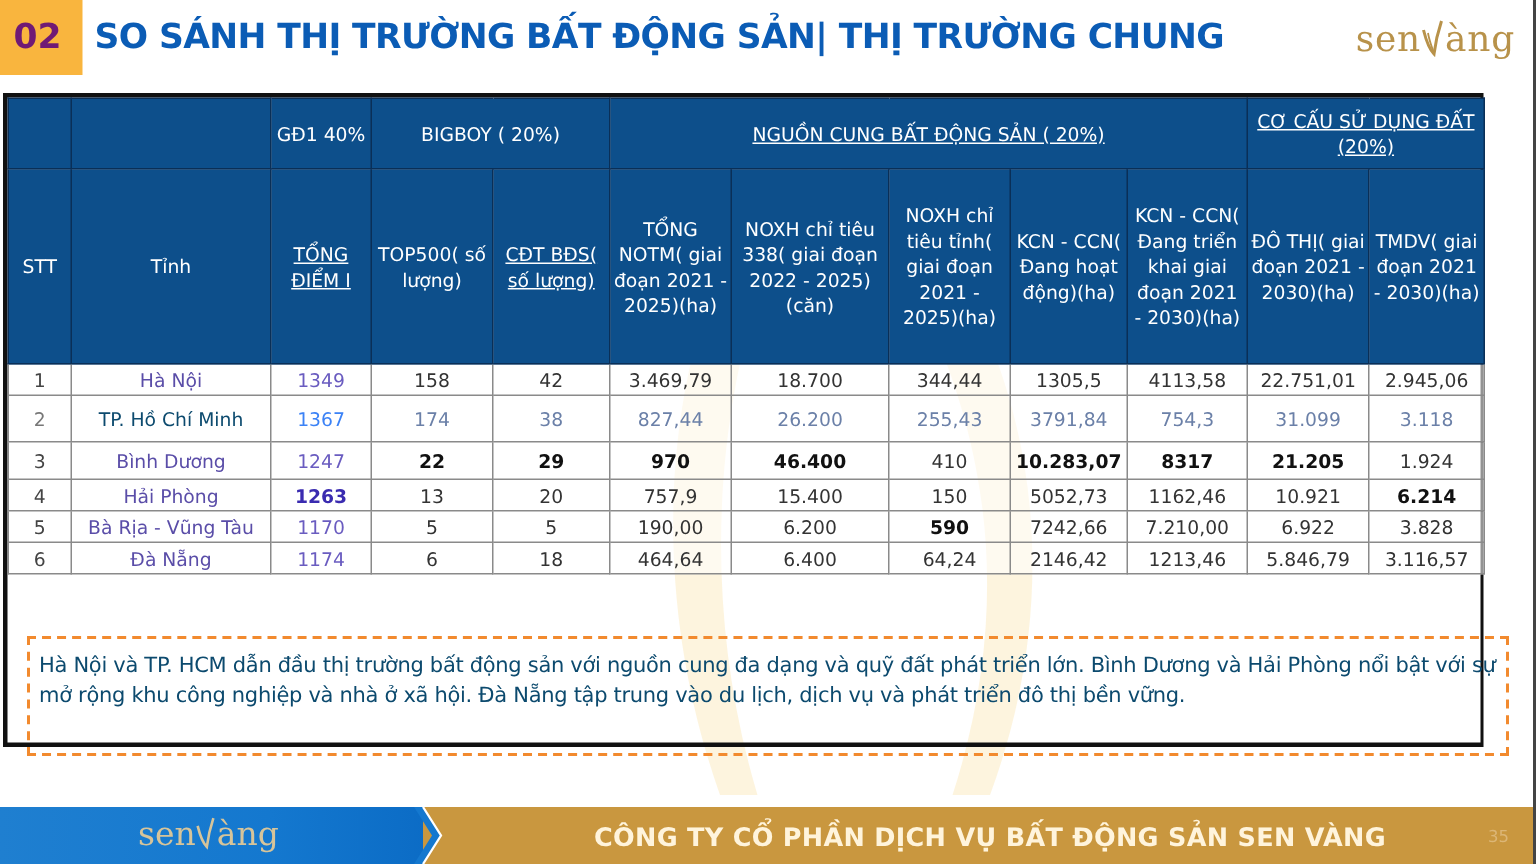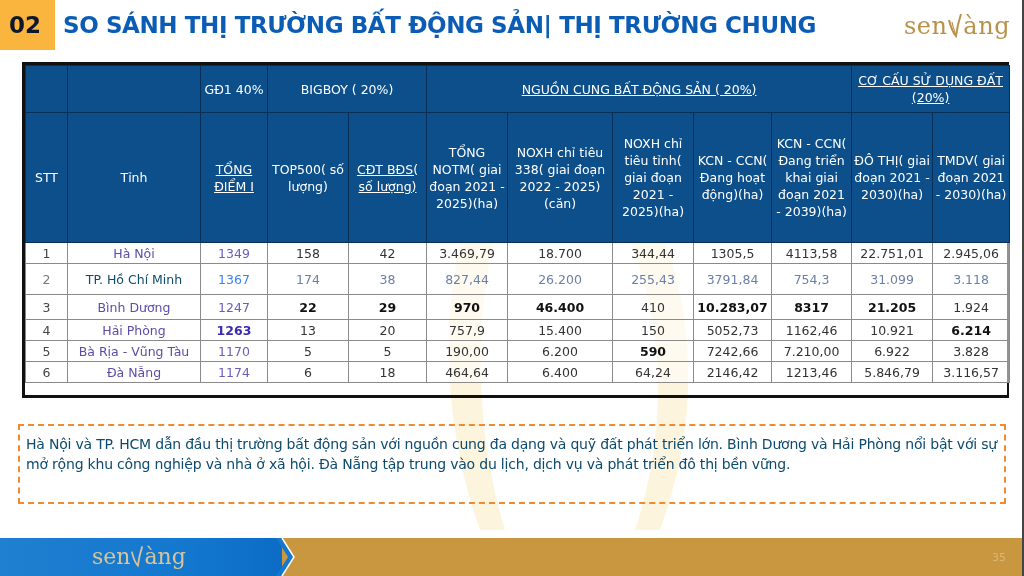--- a/index.html
+++ b/index.html
@@ -8,30 +8,30 @@
 
   
   .edge-line { position: absolute; right: 0; top: 0; width: 2px; height: 576px; background: #444; }
 
   
   .watermark { position: absolute; left: 330px; top: 60px; width: 420px; height: 480px; pointer-events: none; }
 
   
   .header { position: absolute; left: 0; top: 0; width: 1024px; height: 50px; }
   .section-num { position: absolute; left: 0; top: 0; width: 55px; height: 50px; background: #F9B53E;
-    color: #0f172a; font-weight: bold; font-size: 23px; line-height: 50px; text-align: left; padding-left: 9px;
+    color: #701a75; font-weight: bold; font-size: 23px; line-height: 50px; text-align: left; padding-left: 9px;
     font-family: "DejaVu Sans", sans-serif; }
   .page-title { position: absolute; left: 63px; top: 0; height: 50px; line-height: 50px; color: #0B5CB5;
     font-weight: bold; font-size: 23px; letter-spacing: -0.4px; font-family: "DejaVu Sans", sans-serif; white-space: nowrap; }
   .logo-top { position: absolute; right: 14px; top: 8px; height: 36px; font-family: "DejaVu Serif", "Liberation Serif", serif;
     font-size: 24px; color: #B8924A; line-height: 36px; letter-spacing: 0.5px; }
   .logo-top .v-mark, .logo-foot .v-mark { display: inline-block; position: relative; }
 
   
-  .table-wrap { position: absolute; left: 22px; top: 62px; width: 987px; height: 336px; border: 3px solid #111; border-right-width: 2px; }
+  .table-wrap { position: absolute; left: 2px; top: 62px; width: 987px; height: 436px; border: 3px solid #111; border-right-width: 2px; }
   table { width: 100%; border-collapse: collapse; table-layout: fixed; font-family: "DejaVu Sans", sans-serif; }
   thead th { background: #0D4F8B; color: #ffffff; font-weight: normal; font-size: 12.5px; line-height: 17px;
     border: 1px solid #0a2f57; text-align: center; vertical-align: middle; padding: 0 2px; }
   thead tr.r1 th { height: 47px; }
   thead tr.r2 th { height: 130px; }
   th .ul { text-decoration: underline; }
   tbody td { font-size: 12.5px; text-align: center; border: 1px solid #8a8a8a; height: 21px; color: #333; padding: 0 2px; white-space: nowrap; background: rgba(255,255,255,0.55); }
   tbody tr.tall td { height: 31px; }
   tbody td.idx { color: #444; }
   tbody td.prov { color: #5a4da8; }
@@ -107,21 +107,21 @@
       <tr class="r2">
         <th>STT</th>
         <th>Tỉnh</th>
         <th><span class="ul">TỔNG ĐIỂM I</span></th>
         <th>TOP500( số lượng)</th>
         <th><span class="ul">CĐT BĐS( số lượng)</span></th>
         <th>TỔNG NOTM( giai đoạn 2021 - 2025)(ha)</th>
         <th>NOXH chỉ tiêu 338( giai đoạn 2022 - 2025)(căn)</th>
         <th>NOXH chỉ tiêu tỉnh( giai đoạn 2021 - 2025)(ha)</th>
         <th>KCN - CCN( Đang hoạt động)(ha)</th>
-        <th>KCN - CCN( Đang triển khai giai đoạn 2021 - 2039)(ha)</th>
+        <th>KCN - CCN( Đang triển khai giai đoạn 2021 - 2030)(ha)</th>
         <th>ĐÔ THỊ( giai đoạn 2021 - 2030)(ha)</th>
         <th>TMDV( giai đoạn 2021 - 2030)(ha)</th>
       </tr>
     </thead>
     <tbody>
       <tr>
         <td class="idx">1</td>
         <td class="prov">Hà Nội</td>
         <td class="score">1349</td>
         <td>158</td>
@@ -215,14 +215,15 @@
   <div class="footer-gold"></div>
   <svg class="footer-chev" viewBox="0 0 24 38" preserveAspectRatio="none">
     <polygon points="0,0 6,0 18,19 6,38 0,38 12,19" fill="#1478cf"></polygon>
     <polyline points="6,0 18,19 6,38" stroke="#ffffff" stroke-width="1.5" fill="none"></polyline>
   </svg>
   <div class="logo-foot">
     <span>sen</span><span class="v-mark"><svg width="14" height="24" viewBox="0 0 16 26" style="vertical-align:-4px">
           <path d="M2 8 C 4 16, 7 22, 9 24 C 10 16, 12 8, 14 2" stroke="#d6c49a" stroke-width="2" fill="none"></path>
         </svg></span><span>àng</span>
   </div>
+  <div class="company">CÔNG TY CỔ PHẦN DỊCH VỤ BẤT ĐỘNG SẢN SEN VÀNG</div>
   <div class="page-num">35</div>
 </div>
 
 </body></html>

